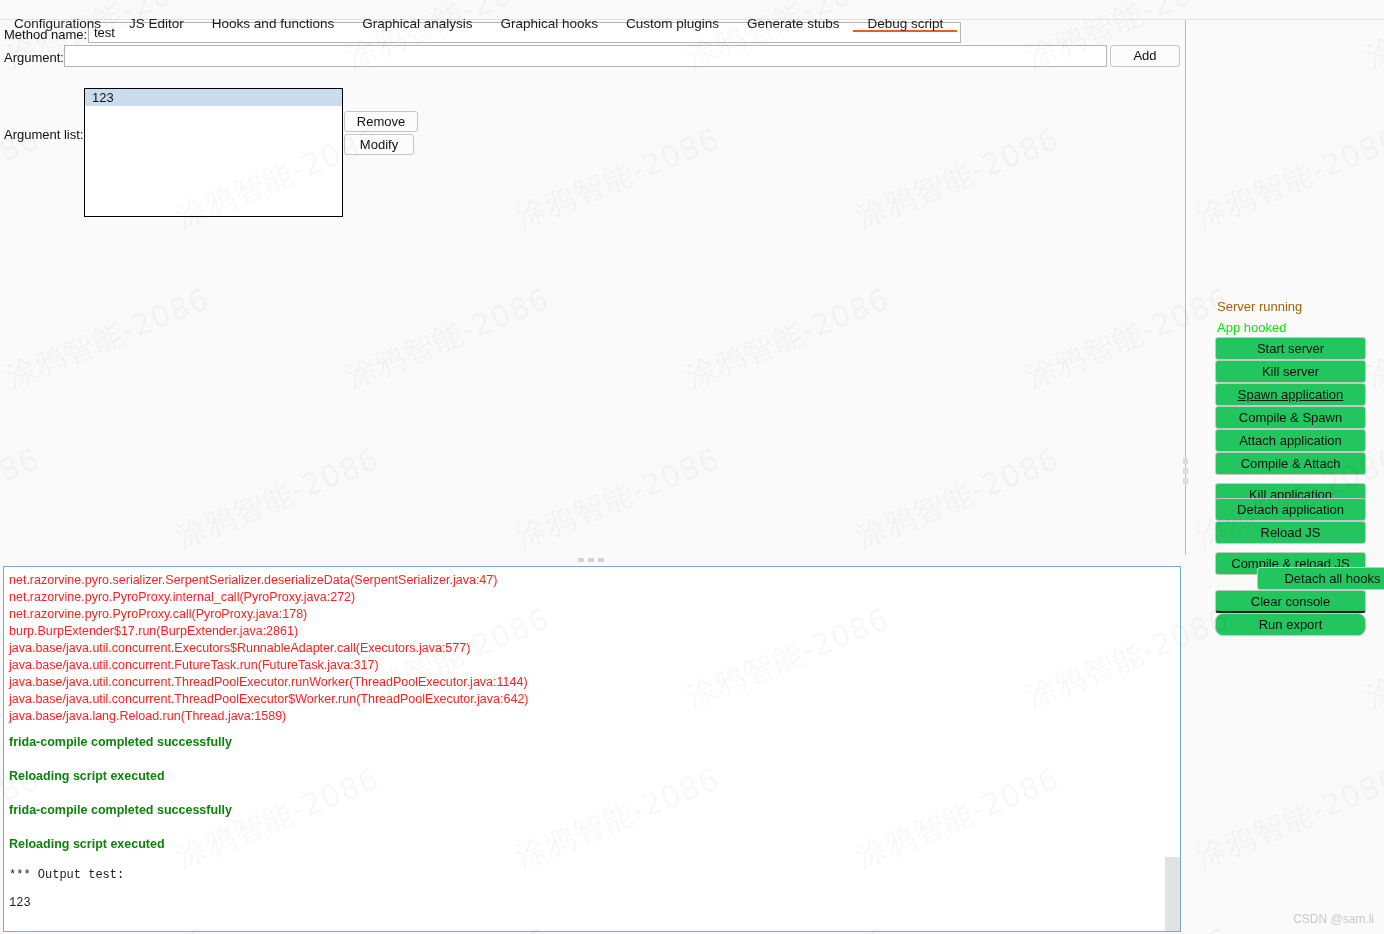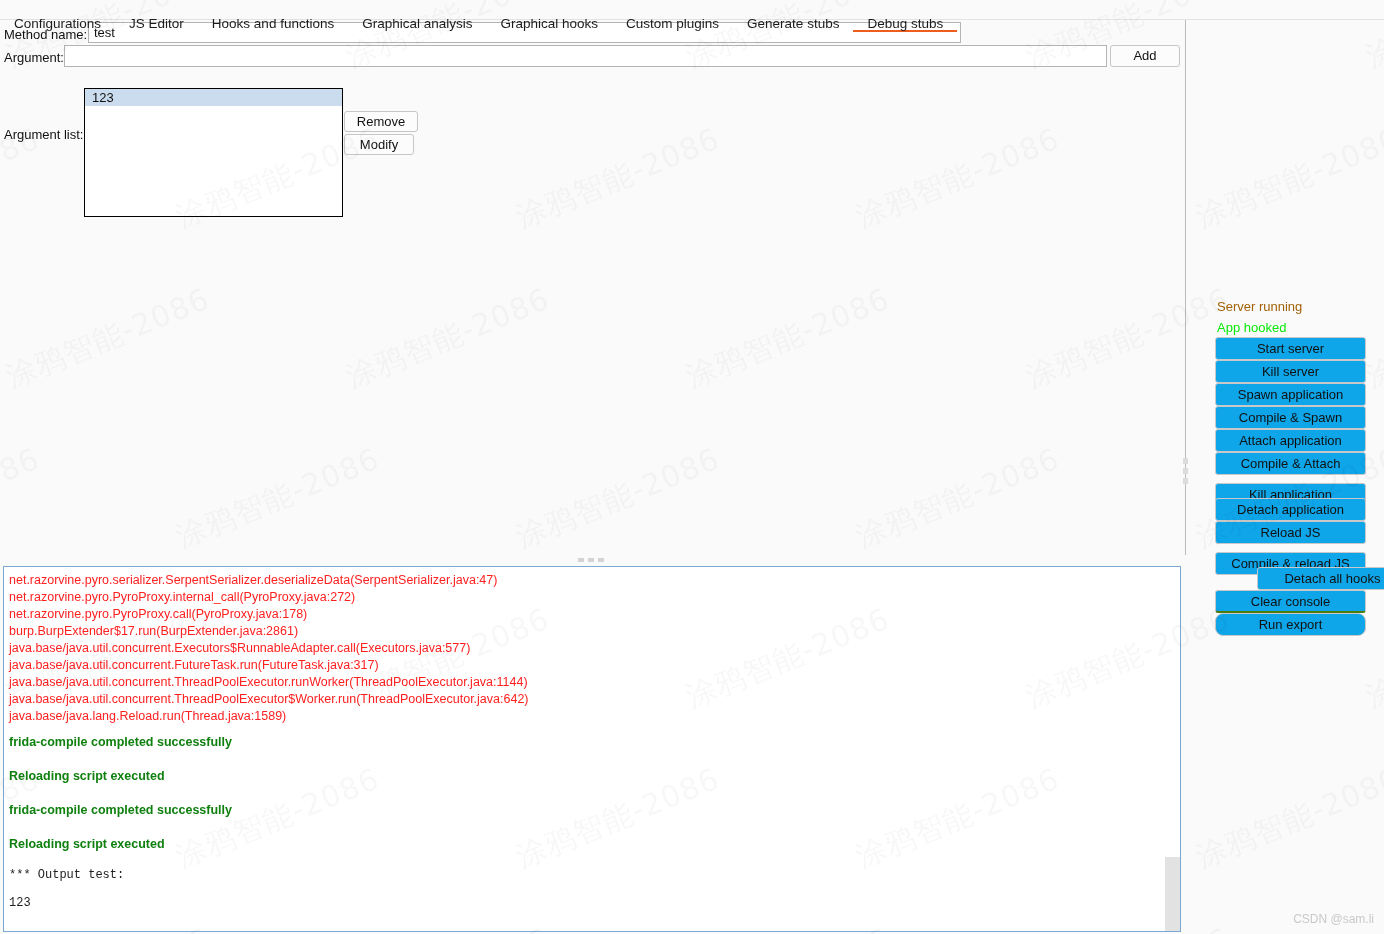--- a/index.html
+++ b/index.html
@@ -213,30 +213,30 @@
     font-size: 13px;
     color: #0ae80a;
     white-space: nowrap;
   }
   .side-btn {
     position: absolute;
     left: 25px;
     width: 151px;
     height: 23px;
     line-height: 21px;
-    background: #0ea5e9;
+    background: #22c55e;
     border: 1px solid #c8c8c8;
     border-radius: 3px;
     font-size: 13px;
     color: #111;
     text-align: center;
     cursor: default;
     white-space: nowrap;
   }
-  .side-btn.focused { border-bottom: 2px solid #4d7c0f; }
+  .side-btn.focused { border-bottom: 2px solid #0f172a; }
 
   
   #credit {
     position: absolute;
     right: 10px; bottom: 8px;
     font-size: 12px;
     color: #c9c9c9;
     font-family: "Liberation Sans", sans-serif;
     z-index: 60;
   }
@@ -283,21 +283,21 @@
   </div>
 
 <div id="tabbar">
     <div class="tab">Configurations</div>
     <div class="tab">JS Editor</div>
     <div class="tab">Hooks and functions</div>
     <div class="tab">Graphical analysis</div>
     <div class="tab">Graphical hooks</div>
     <div class="tab">Custom plugins</div>
     <div class="tab">Generate stubs</div>
-    <div class="tab active">Debug stubs</div>
+    <div class="tab active">Debug script</div>
   </div>
 
 <div id="main-region">
 
   <span class="row-label" style="left:4px; top:7px;">Method name:</span>
   <input class="txtfield" type="text" style="left: 88px; top: 2px; width: 873px; height: 21px;" value="test">
 
   <span class="row-label" style="left:4px; top:30px;">Argument:</span>
   <input class="txtfield" type="text" style="left: 64px; top: 25px; width: 1043px; height: 22px;" value="">
   <div class="btn" style="left:1110px; top:25px; width:70px; height:22px; line-height:20px;">Add</div>
@@ -350,21 +350,21 @@
   <div id="console-scrollbar">
     <div id="console-scrollthumb"></div>
   </div>
 </div>
 
 <div id="sidebar">
     <div class="status-line" style="top: 279px; color: #a16207;">Server running</div>
     <div class="status-line" style="top: 300px; color: rgb(10, 232, 10);">App hooked</div>
     <div class="side-btn" style="top: 317px;">Start server</div>
     <div class="side-btn" style="top: 340px;">Kill server</div>
-    <div class="side-btn" style="top: 363px;">Spawn application</div>
+    <div class="side-btn" style="top: 363px; text-decoration: underline;">Spawn application</div>
     <div class="side-btn" style="top: 386px;">Compile &amp; Spawn</div>
     <div class="side-btn" style="top: 409px;">Attach application</div>
     <div class="side-btn" style="top: 432px;">Compile &amp; Attach</div>
     <div class="side-btn" style="top: 455px; margin-top: 8px;">Kill application</div>
     <div class="side-btn" style="top: 478px;">Detach application</div>
     <div class="side-btn" style="top: 501px;">Reload JS</div>
     <div class="side-btn" style="top: 524px; margin-top: 8px;">Compile &amp; reload JS</div>
     <div class="side-btn" style="top: 547px; margin-left: 42px;">Detach all hooks</div>
     <div class="side-btn focused" style="top: 570px;">Clear console</div>
     <div class="side-btn" style="top: 593px; border-radius: 8px;">Run export</div>

